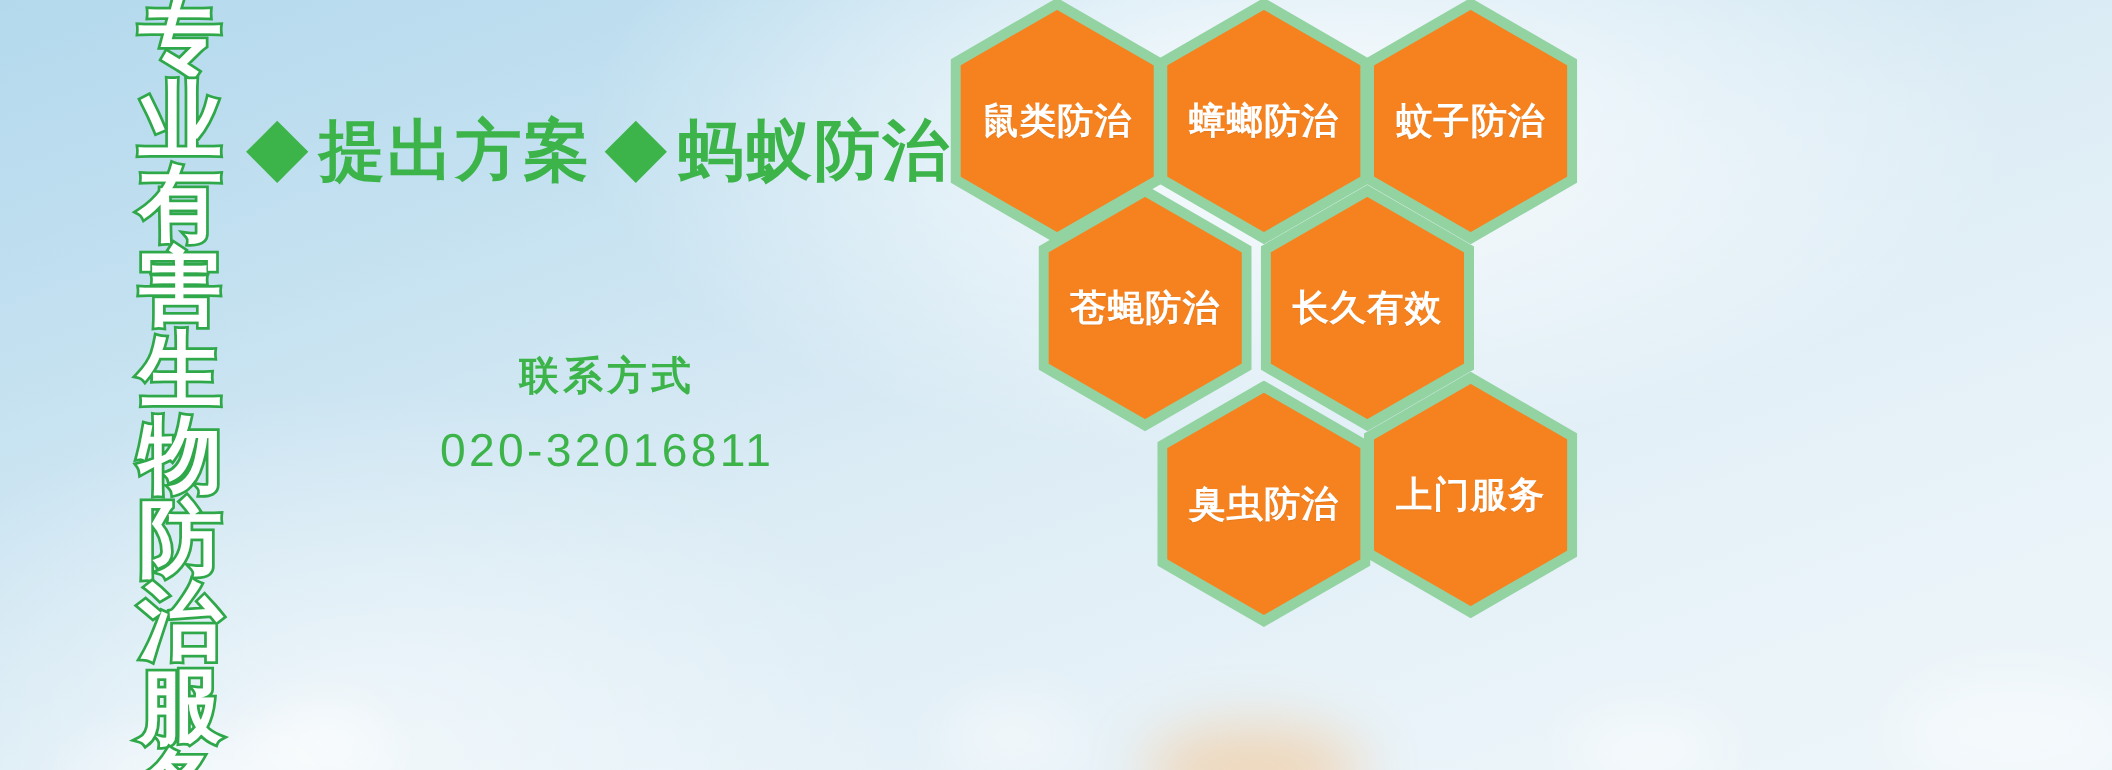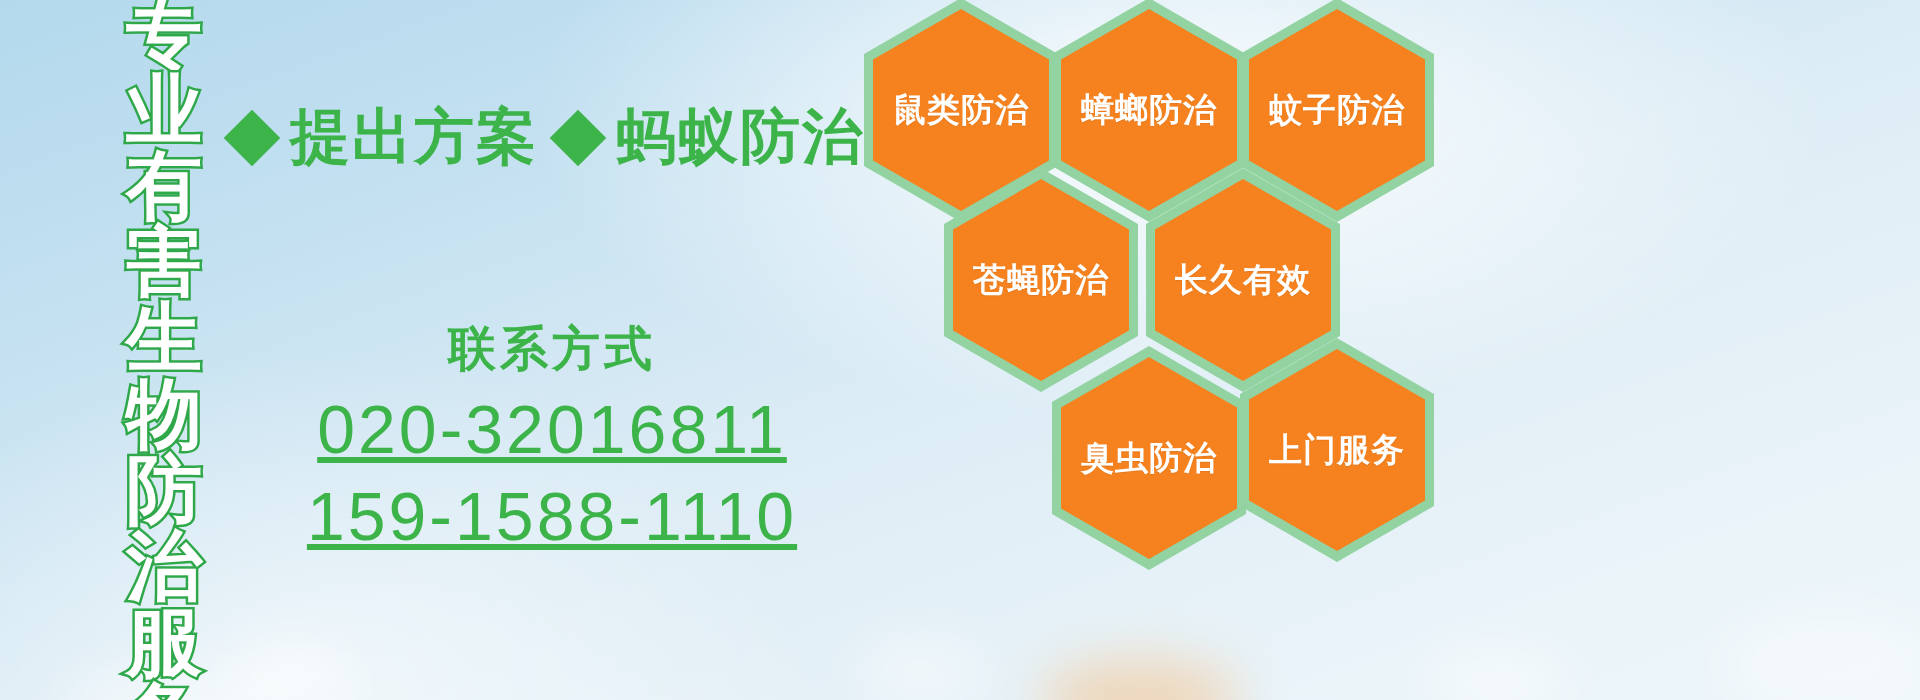--- a/index.html
+++ b/index.html
@@ -75,32 +75,31 @@
 
   
   .contact {
     position: absolute;
     left: 232px; top: 320px;
     width: 640px;
     text-align: center;
     color: #3cb44a;
   }
   .contact-title {
-    font-size: 48px;
+    font-size: 36px;
     font-weight: bold;
     letter-spacing: 4px;
     line-height: 1.2;
-    margin-bottom: 8px;
+    margin-bottom: 20px;
   }
   .contact-phone {
-    font-size: 68px;
+    font-size: 42px;
     font-weight: normal;
     letter-spacing: 3px;
     line-height: 1.28;
-    text-decoration: underline;
   }
 
   
   .honeycomb {
     position: absolute;
     left: 856px; top: -12px;
     width: 600px; height: 720px;
   }
   .hex-cell {
     position: absolute;
@@ -167,21 +166,20 @@
       <div class="feature-item">
         <span class="diamond"></span>
         <span class="feature-label">蚂蚁防治</span>
       </div>
     </div>
   </div>
 
   <div class="contact">
     <div class="contact-title">联系方式</div>
     <div class="contact-phone">020-32016811</div>
-    <div class="contact-phone">159-1588-1110</div>
   </div>
 
   <div class="honeycomb">
 
     <div class="hex-cell" style="left:8px;  top:10px;">
       <div class="hex"></div>
       <div class="hex-inner"></div>
       <div class="hex-label">鼠类防治</div>
     </div>
     <div class="hex-cell" style="left:196px; top:10px;">

